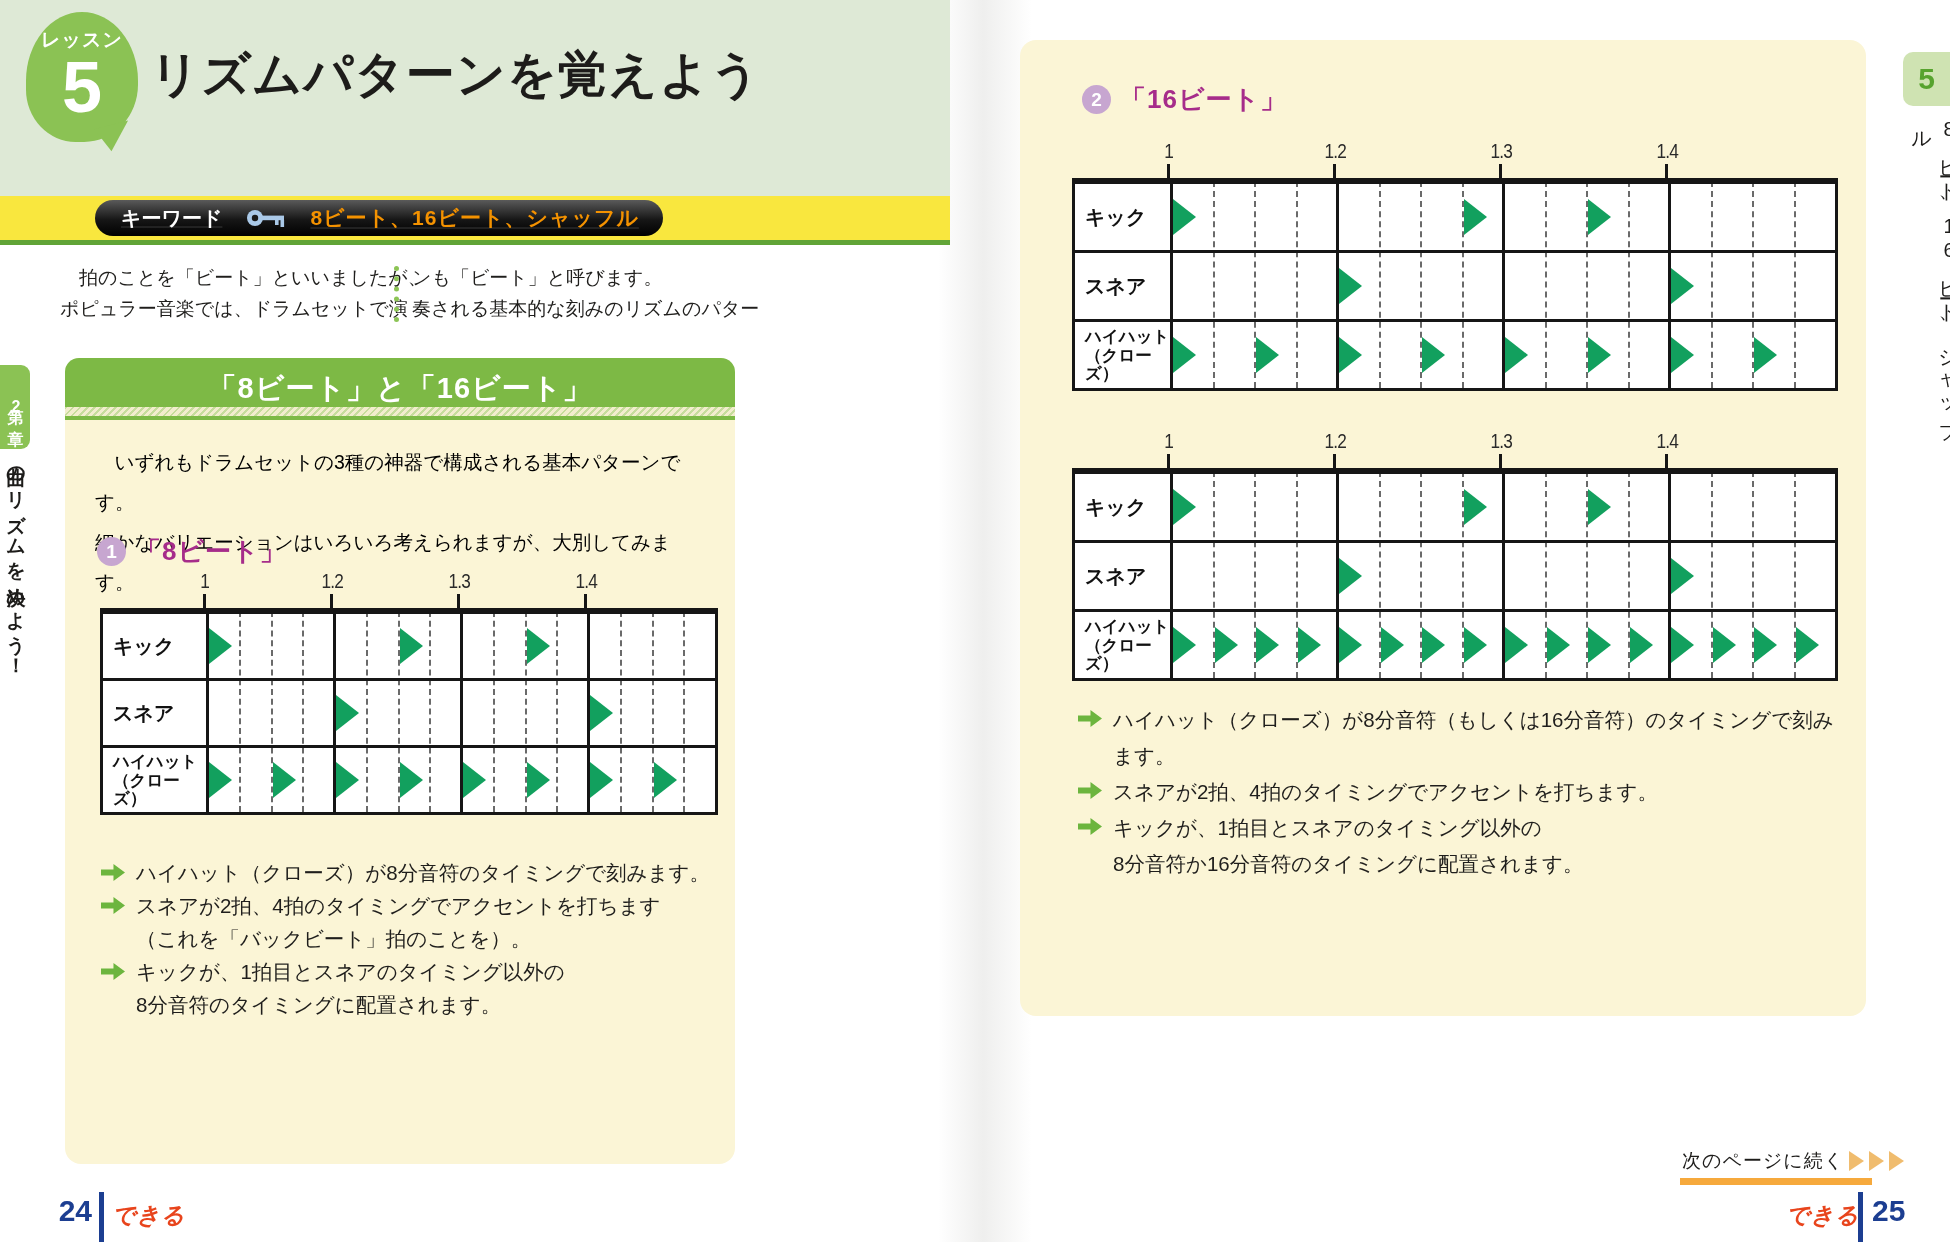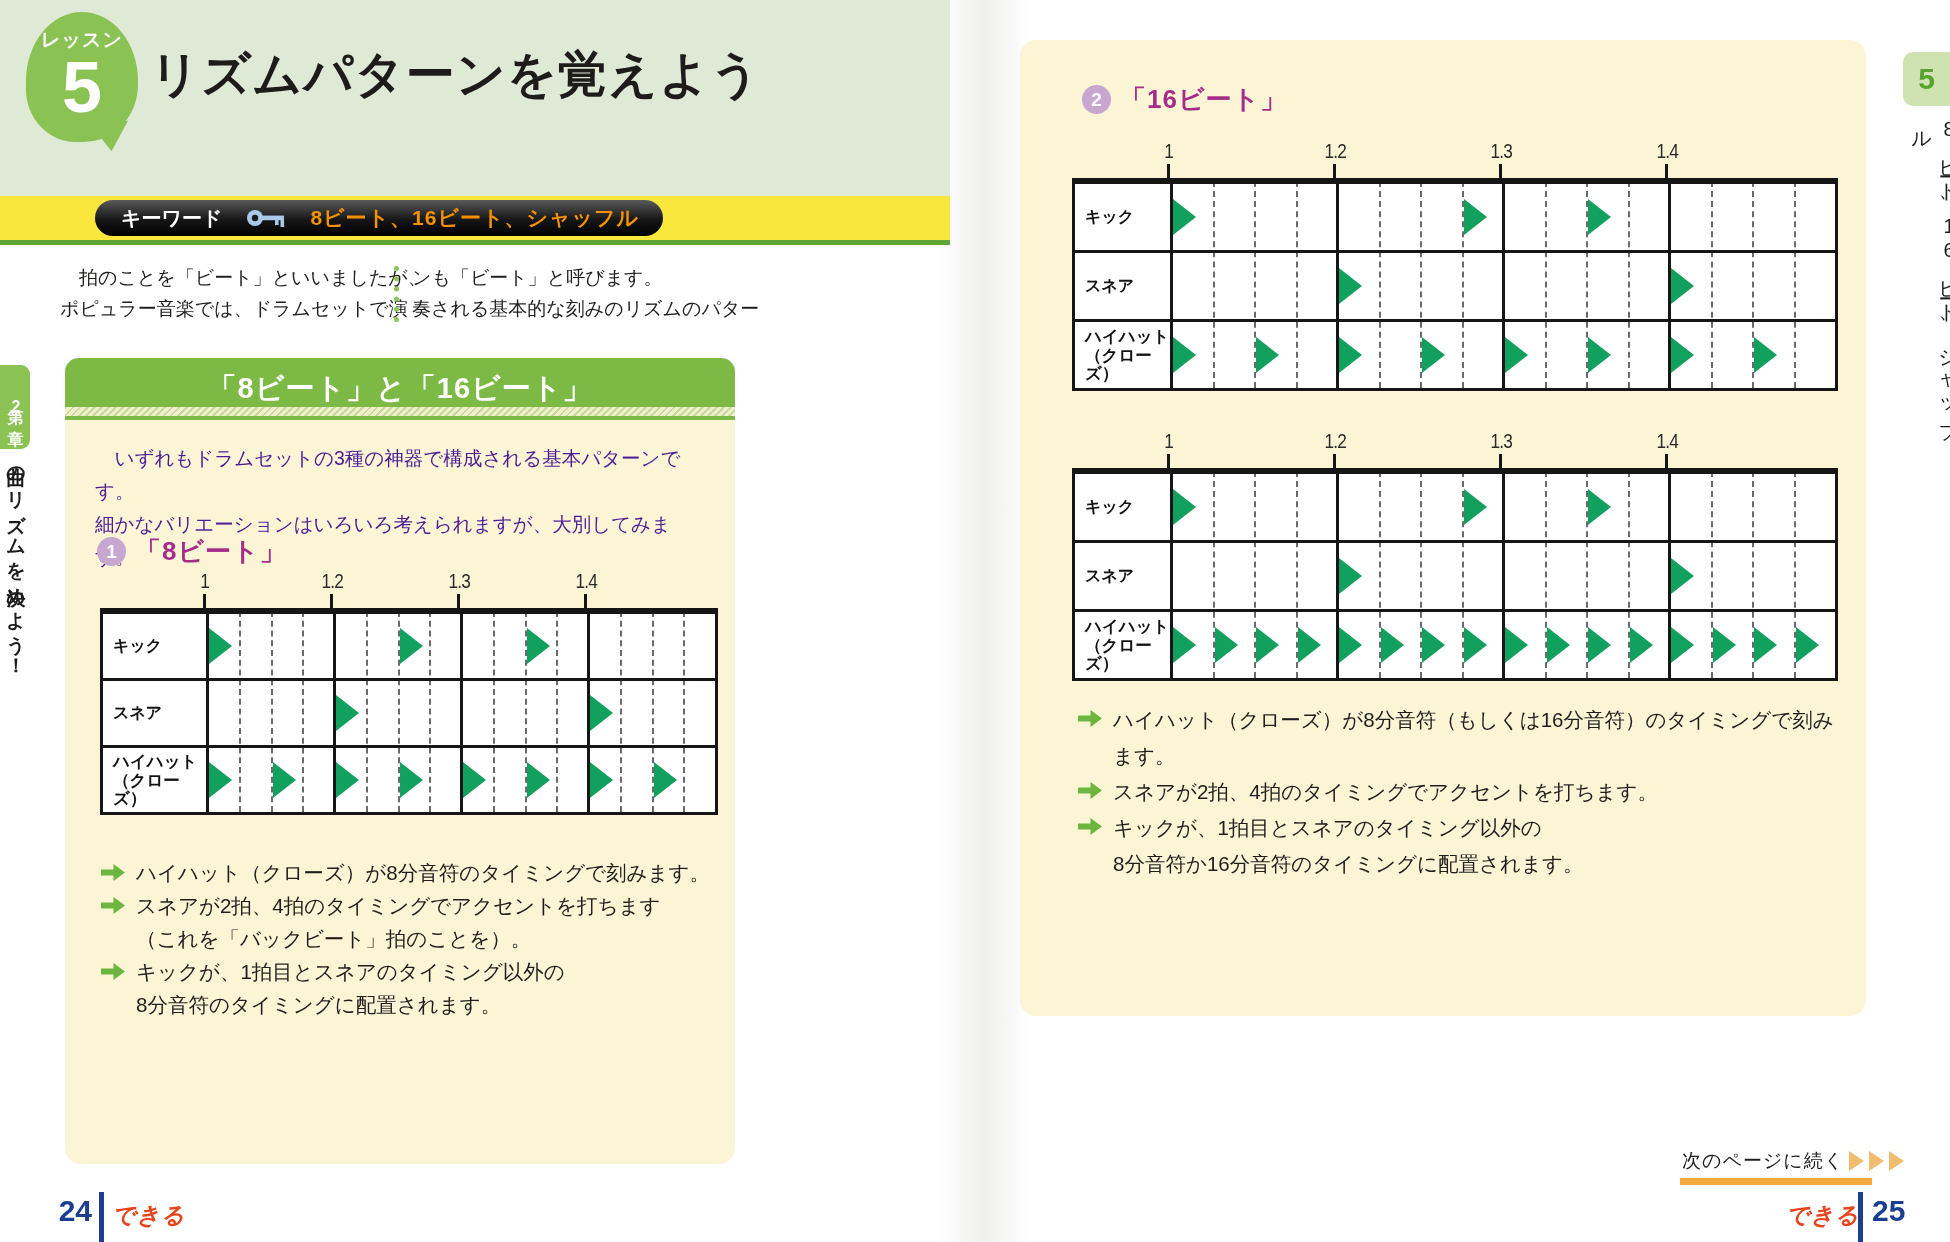--- a/index.html
+++ b/index.html
@@ -16,21 +16,21 @@
     display:flex;flex-direction:column;align-items:center;z-index:2;}
   .balloon::after{content:"";position:absolute;right:-6px;bottom:2px;width:0;height:0;
     border:14px solid transparent;border-left:32px solid #8bc254;transform:rotate(-38deg);}
   .balloon-label{margin-top:15px;color:#fff;font-size:19px;font-weight:700;letter-spacing:1px;}
   .balloon-num{color:#fff;font-size:72px;font-weight:900;line-height:.95;}
   .page-title{left:150px;top:42px;font-size:49px;font-weight:900;color:#1d1c1a;letter-spacing:1px;}
 
   .keyword-bar{left:0;top:196px;width:950px;height:44px;background:#f9e73e;border-bottom:5px solid #61a437;}
   .keyword-pill{left:95px;top:4px;height:36px;border-radius:18px;
     background:linear-gradient(180deg,#5a5a5a 0%,#161616 55%,#000 100%);
-    display:flex;align-items:center;gap:24px;padding:0 24px 0 26px;position:absolute;}
+    display:flex;align-items:center;gap:24px;padding:0 24px 0 26px;position:absolute;text-decoration:underline;}
   .keyword-label{color:#fff;font-weight:700;font-size:20px;}
   .keyword-text{color:#f49200;font-weight:700;font-size:21px;letter-spacing:1px;}
 
   .intro-col{top:262px;width:372px;font-size:19px;line-height:31px;color:#1f1e1c;}
   .intro-divider{left:394px;top:266px;height:56px;width:0;border-left:5px dotted #8cc455;}
 
   
   .chapter-box{left:0;top:365px;width:30px;height:84px;background:#8bc254;border-radius:0 9px 9px 0;
     display:flex;align-items:center;justify-content:center;}
   .v-text{writing-mode:vertical-rl;text-orientation:upright;}
@@ -45,37 +45,37 @@
 
   
   .content-box{background:#fbf5d6;border-radius:16px;}
   .left-box{left:65px;top:358px;width:670px;height:806px;}
   .right-box{left:1020px;top:40px;width:846px;height:976px;}
 
   .sec-header{left:0;top:0;width:670px;height:62px;background:#7db945;border-radius:14px 14px 0 0;
     display:flex;align-items:center;justify-content:center;color:#fff;font-size:29px;font-weight:900;letter-spacing:1px;}
   .hatch{left:0;top:49px;width:670px;height:9px;
     background:repeating-linear-gradient(135deg,#c6dc9b 0 2px,#f2edcd 2px 5px);}
-  .sec-body{left:30px;top:84px;width:615px;font-size:19.5px;line-height:33px;color:#4c1d95;}
+  .sec-body{left:30px;top:84px;width:615px;font-size:19.5px;line-height:40px;color:#000000;}
 
   .sub-head{display:flex;align-items:center;gap:9px;}
   .sub-num{width:29px;height:29px;border-radius:50%;background:#c7a6d0;color:#fff;font-size:19px;font-weight:700;
     display:flex;align-items:center;justify-content:center;}
   .sub-title{color:#a62c8a;font-size:26px;font-weight:900;letter-spacing:1px;}
 
   
   .g-timeline{position:relative;height:38px;}
   .g-tick{position:absolute;bottom:0;width:3px;height:14px;background:#161616;}
   .g-tlabel{position:absolute;bottom:15px;transform:translateX(-45%) scaleX(.82);
     font-size:21px;color:#2a2a2a;letter-spacing:-1px;}
   .g-grid{position:relative;border:3px solid #161616;background:#fff;}
   .g-row{position:relative;border-top:3px solid #161616;z-index:2;}
   .g-row:first-child{border-top:0;}
   .g-label{position:absolute;left:0;top:0;height:100%;display:flex;align-items:center;padding-left:10px;
-    box-sizing:border-box;font-weight:700;font-size:16px;color:#111;white-space:pre-line;line-height:1.15;}
+    box-sizing:border-box;font-weight:700;font-size:20px;color:#111;white-space:pre-line;line-height:1.15;}
   .g-label.small{font-size:16.5px;}
   .g-lines{position:absolute;top:0;bottom:0;left:0;right:0;z-index:1;}
   .g-labelsep{position:absolute;top:0;bottom:0;width:3px;background:#161616;}
   .g-beatline{position:absolute;top:0;bottom:0;width:2.5px;background:#161616;}
   .g-dash{position:absolute;top:0;bottom:0;width:0;border-left:2px dashed #6a6a6a;}
   .g-note{position:absolute;top:50%;transform:translateY(-50%);width:0;height:0;
     border-top:18px solid transparent;border-bottom:18px solid transparent;border-left:23px solid #12a05e;}
 
   
   .bullets{display:flex;flex-direction:column;}

